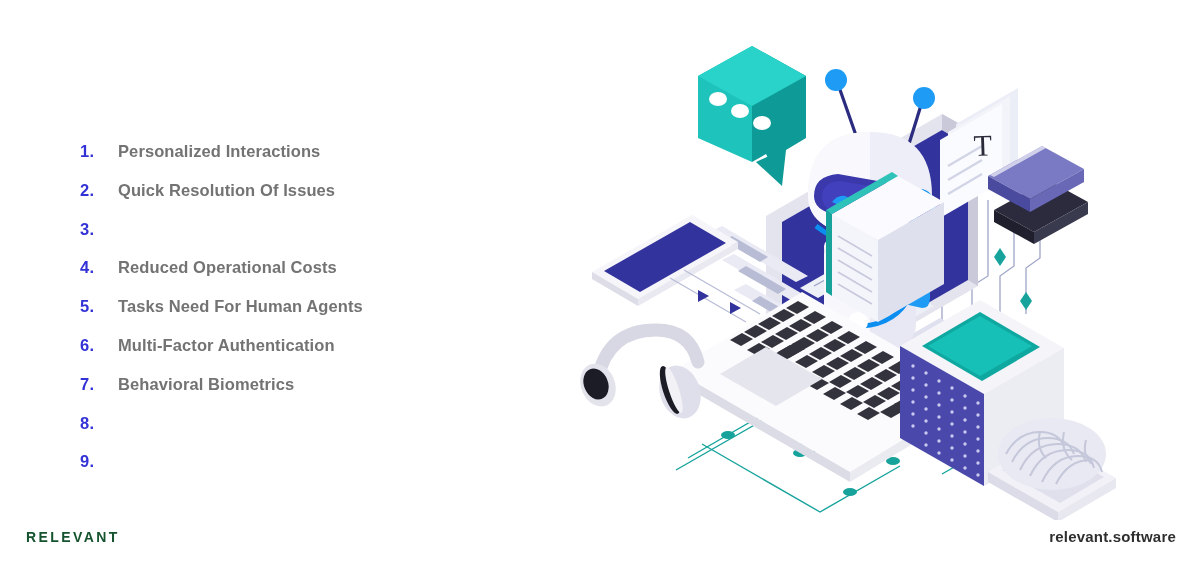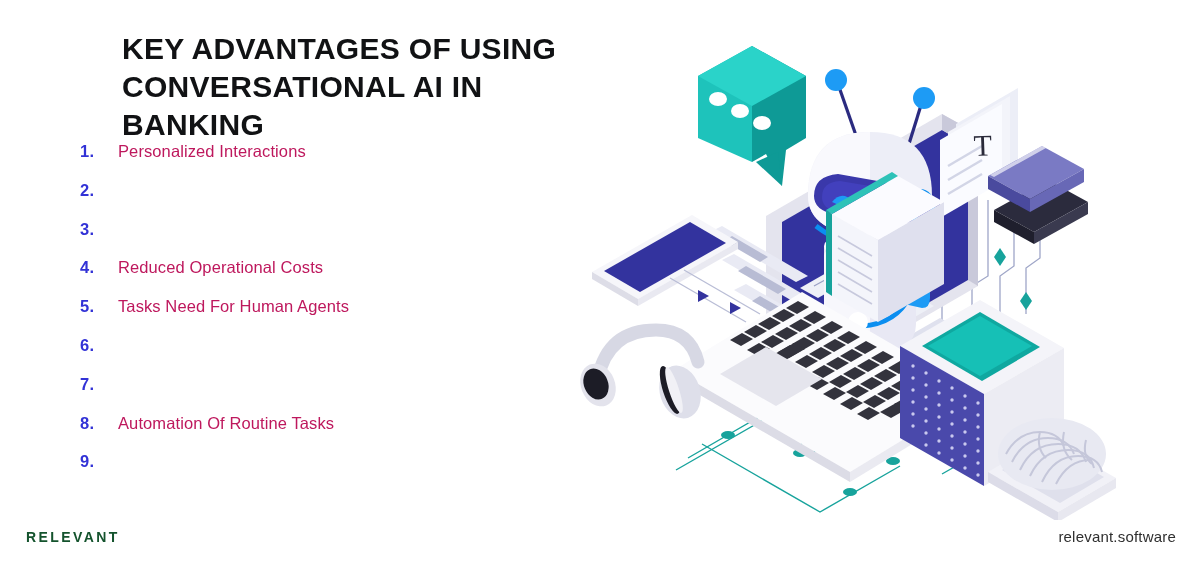--- a/index.html
+++ b/index.html
@@ -63,41 +63,41 @@
   .item-number {
     width: 38px;
     flex: 0 0 38px;
     font-size: 16.5px;
     font-weight: bold;
     color: #3232d6;
     letter-spacing: 0.2px;
   }
   .item-label {
     font-size: 16.5px;
-    font-weight: normal;
-    color: #be185d;
+    font-weight: bold;
+    color: #737373;
     letter-spacing: 0.1px;
   }
 
   
   .footer-logo {
     position: absolute;
     left: 26px;
     bottom: 22px;
     font-size: 14px;
     font-weight: bold;
     letter-spacing: 2.4px;
     color: #14532d;
   }
   .footer-url {
     position: absolute;
     right: 24px;
     bottom: 22px;
     font-size: 15px;
-    font-weight: normal;
+    font-weight: bold;
     color: #2f2f2f;
     letter-spacing: 0.2px;
   }
 
   
   .illustration {
     position: absolute;
     left: 570px;
     top: 40px;
     width: 600px;
@@ -109,50 +109,51 @@
     height: 480px;
   }
 </style>
 </head>
 <body>
 
 <div class="infographic">
 
   <div class="content-col">
 
-    <h1 class="page-title">KEY ADVANTAGES OF USING CONVERSATIONAL AI IN BANKING</h1>
 
     <ul class="advantage-list">
       <li class="advantage-item">
         <span class="item-number">1.</span>
         <span class="item-label">Personalized Interactions</span>
       </li>
       <li class="advantage-item">
         <span class="item-number">2.</span>
+        <span class="item-label">Quick Resolution Of Issues</span>
       </li>
       <li class="advantage-item">
         <span class="item-number">3.</span>
       </li>
       <li class="advantage-item">
         <span class="item-number">4.</span>
         <span class="item-label">Reduced Operational Costs</span>
       </li>
       <li class="advantage-item">
         <span class="item-number">5.</span>
         <span class="item-label">Tasks Need For Human Agents</span>
       </li>
       <li class="advantage-item">
         <span class="item-number">6.</span>
+        <span class="item-label">Multi-Factor Authentication</span>
       </li>
       <li class="advantage-item">
         <span class="item-number">7.</span>
+        <span class="item-label">Behavioral Biometrics</span>
       </li>
       <li class="advantage-item">
         <span class="item-number">8.</span>
-        <span class="item-label">Automation Of Routine Tasks</span>
       </li>
       <li class="advantage-item">
         <span class="item-number">9.</span>
       </li>
     </ul>
   </div>
 
   <div class="illustration">
     <svg viewBox="0 0 600 480" xmlns="http://www.w3.org/2000/svg">
 

